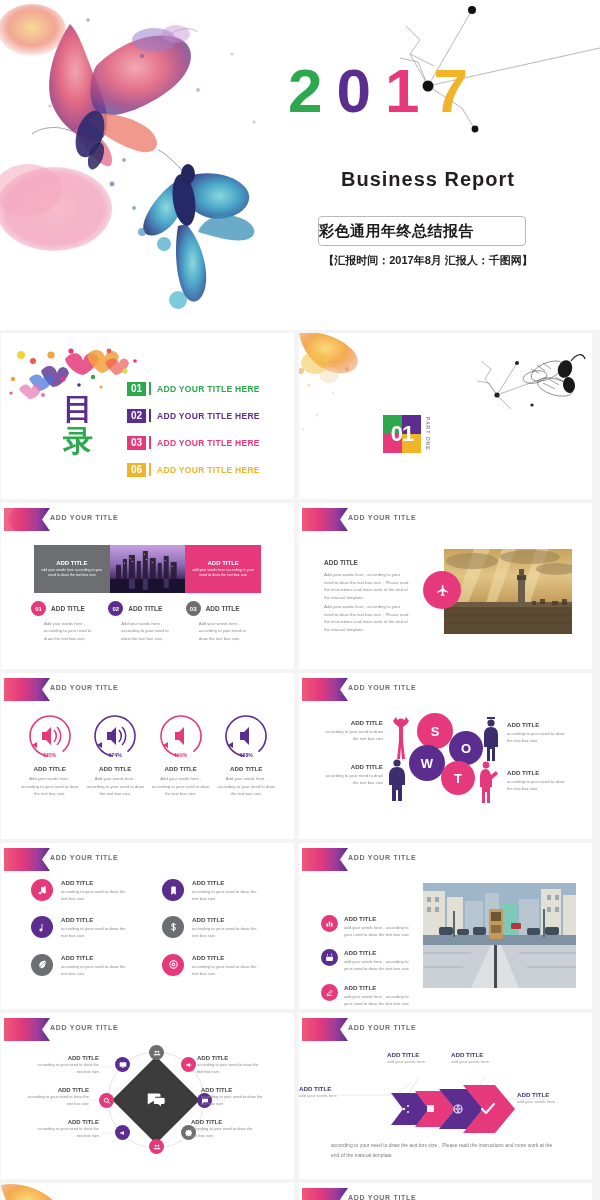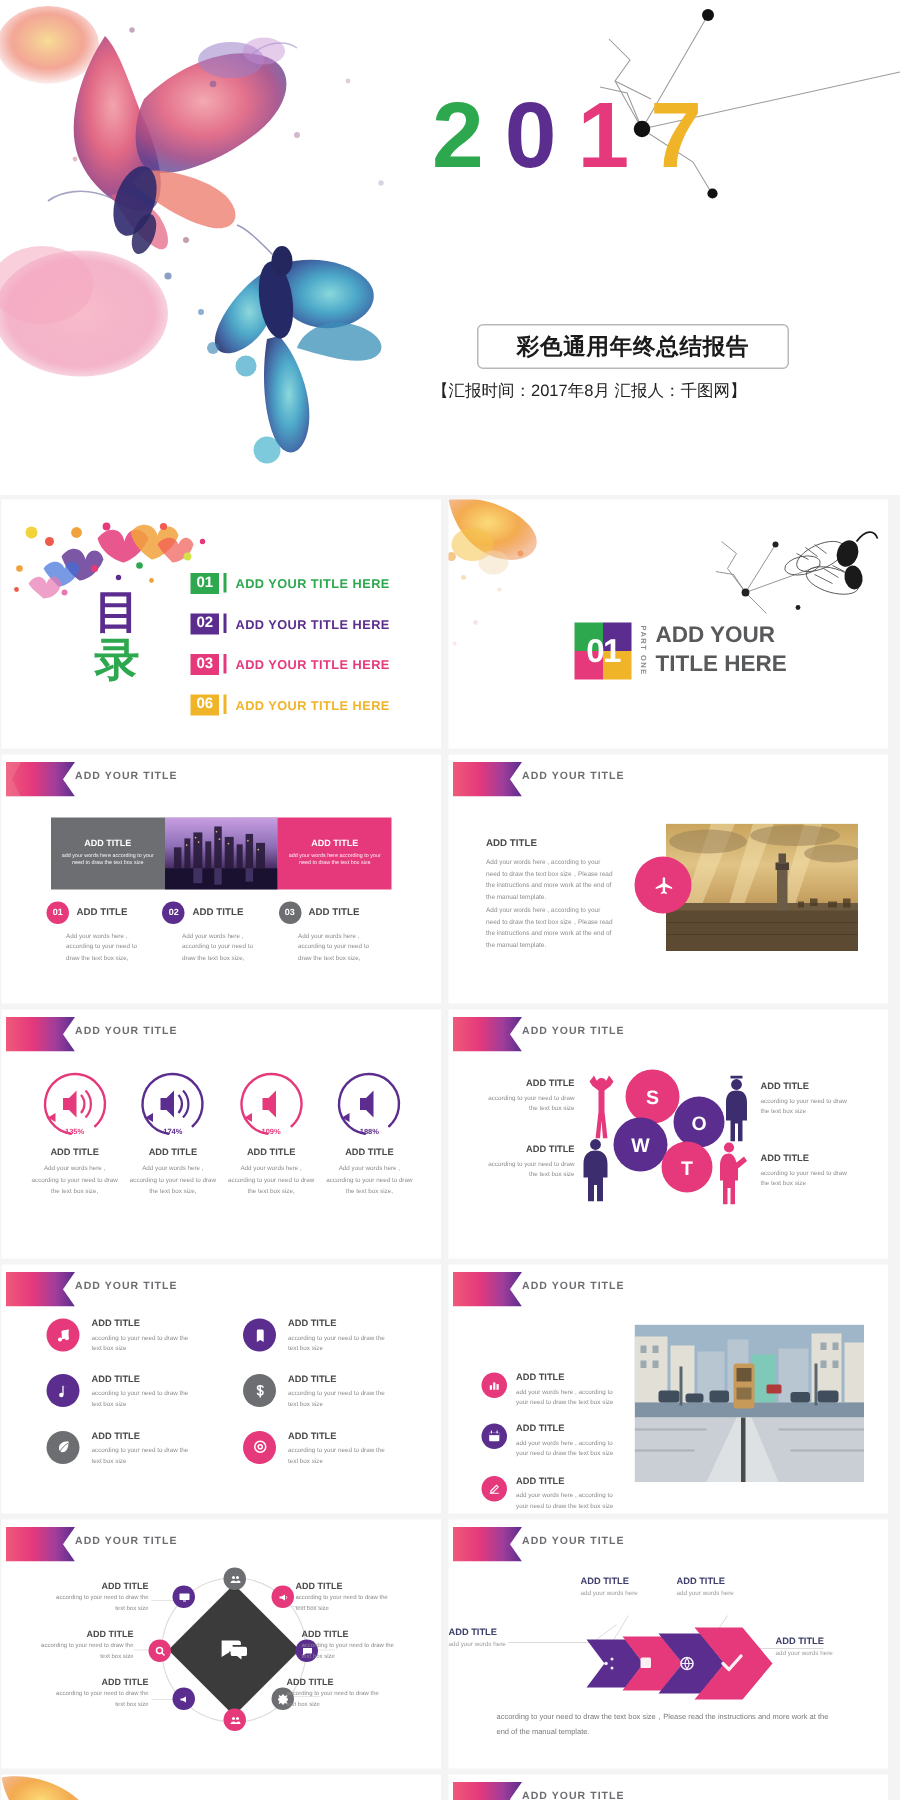--- a/index.html
+++ b/index.html
@@ -29,26 +29,26 @@
   .year-d { font-size: 62px; font-weight: 700; line-height: .95; font-family: "Liberation Sans", sans-serif; }
   .lineart { position: absolute; left: 400px; top: -4px; width: 200px; height: 140px; }
   .biz-report {
     position: absolute; left: 288px; top: 168px; width: 280px;
     text-align: center; font-size: 20px; font-weight: 700;
     color: #231f20; letter-spacing: 1px;
   }
   .cn-box {
     position: absolute; left: 318px; top: 216px;
     width: 208px; height: 30px; border: 1px solid #b9b9b9; border-radius: 4px;
-    display: flex; align-items: center; justify-content: center;
+    display: flex; align-items: center; justify-content: flex-start;
   }
   .cn-box span { font-size: 15px; font-weight: 700; color: #1b1b1b; letter-spacing: .5px; }
   .cn-sub {
     position: absolute; left: 288px; top: 253px; width: 280px;
-    text-align: left; font-size: 11px; font-weight: 400; color: #222;
+    text-align: center; font-size: 11px; font-weight: 700; color: #222;
   }
 
   
   .toc-conf { position: absolute; left: 4px; top: 12px; width: 150px; height: 62px; }
   .mulu {
     position: absolute; left: 62px; top: 60px;
     font-size: 30px; font-weight: 700; line-height: 1.08; letter-spacing: 2px;
     text-align: center;
   }
   .mulu .c1 { color: #5B2D8E; display: block; }
@@ -251,20 +251,21 @@
       <circle cx="75" cy="133" r="3.4" fill="#111"></circle>
     </svg>
 
     <div class="year-row">
       <span class="year-d" style="color:#2DA84F">2</span>
       <span class="year-d" style="color:#5B2D8E">0</span>
       <span class="year-d" style="color:#E5397B">1</span>
       <span class="year-d" style="color:#F0B429">7</span>
     </div>
 
+    <div class="biz-report">Business  Report</div>
     <div class="cn-box">
       <span>彩色通用年终总结报告</span>
     </div>
     <div class="cn-sub">【汇报时间：2017年8月  汇报人：千图网】</div>
   </div>
 
   <div class="slide">
     <svg class="toc-conf" viewBox="0 0 150 62">
       <g>
         <path d="M60 14 C66 6 76 6 78 16 C80 6 90 6 94 14 C90 24 80 30 77 30 C70 28 62 22 60 14 Z" fill="#e5397b" opacity=".85"></path>
@@ -361,24 +362,20 @@
     <div class="pd-grid">
       <div class="pd-cell" style="background:#2DA84F"></div>
       <div class="pd-cell" style="background:#5B2D8E"></div>
       <div class="pd-cell" style="background:#E5397B"></div>
       <div class="pd-cell" style="background:#F0B429"></div>
     </div>
     <div style="position:absolute;left:84px;top:82px;width:38px;height:38px;display:flex;align-items:center;justify-content:center;pointer-events:none">
       <span style="color:#fff;font-size:22px;font-weight:700;letter-spacing:-1px">01</span>
     </div>
     <div class="pd-part">PART ONE</div>
-    <div class="pd-title">
-      <div>ADD YOUR</div>
-      <div>TITLE HERE</div>
-    </div>
   </div>
 
   <div class="slide">
     <svg class="ribbon" viewBox="0 0 46 23" preserveAspectRatio="none">
       <defs>
           <linearGradient id="rg1" x1="0" y1="0" x2="1" y2="0">
         <stop offset="0%" stop-color="#ef5a7a"></stop>
             <stop offset="38%" stop-color="#e5397b"></stop>
         <stop offset="72%" stop-color="#a03d9a"></stop>
             <stop offset="100%" stop-color="#5b2d8e"></stop>

